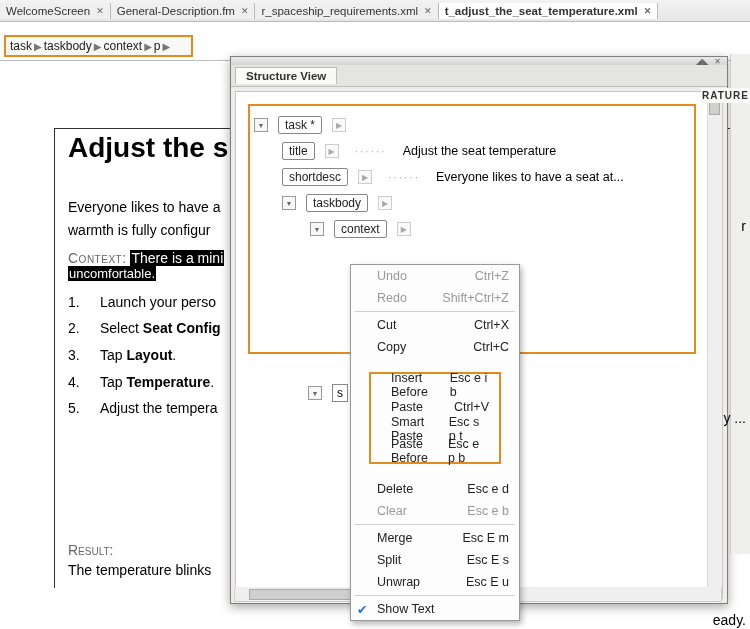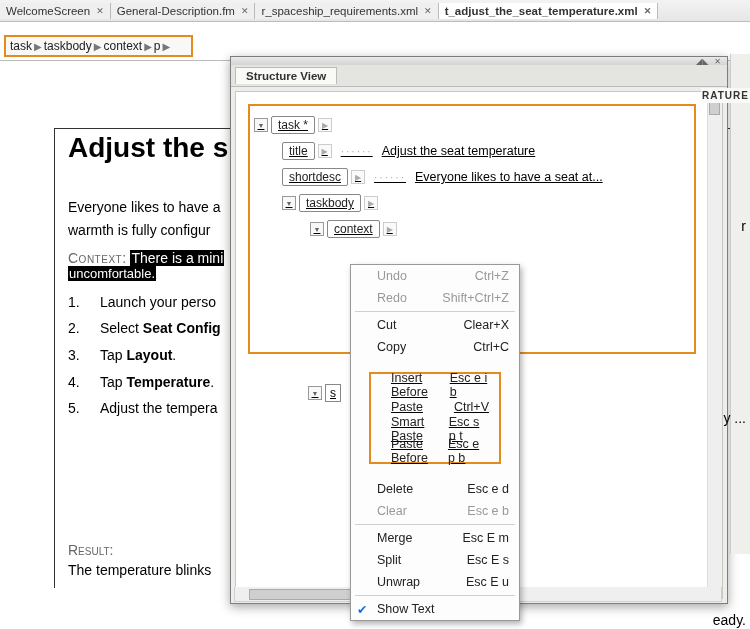--- a/index.html
+++ b/index.html
@@ -32,35 +32,35 @@
 
   
   .panel { position: absolute; left: 230px; top: 56px; width: 498px; height: 548px; background: #eeede9; border: 1px solid #7d7d7d; box-shadow: 0 3px 10px rgba(0,0,0,.35); }
   .panel-chrome { height: 8px; background: linear-gradient(#e9e9e9,#d4d4d4); display:flex; justify-content:flex-end; gap:6px; padding:0 6px; align-items:center; font-size:8px; color:#666;}
   .panel-tabrow { display:flex; align-items:center; height:22px; background:#e4e4e0; border-bottom:1px solid #bbb; font-size:11.5px; }
   .panel-tab { background:#f9f9f6; border:1px solid #bbb; border-bottom:none; padding:2px 10px; margin-left:4px; font-weight:600; color:#333;}
   .panel-body { position:relative; background:#fff; margin:4px; height:508px; border:1px solid #c7c7c3; overflow:hidden;}
   .panel-body .scroll { position:absolute; right:0; top:0; bottom:0; width:15px; background:#efefef; border-left:1px solid #dcdcdc;}
   .panel-body .scroll .thumb{ position:absolute; top:3px; right:2px; width:11px; height:20px; background:#cfcfcf; border:1px solid #aaa;}
   .treebox { position:absolute; left:12px; top:12px; right:26px; height:250px; border:2px solid #e38c1e; padding:6px 6px 6px 4px;}
-  .node { display:flex; align-items:center; gap:3px; height:26px; font-size:12.5px;text-decoration:underline; }
+  .node { display:flex; align-items:center; gap:10px; height:26px; font-size:12.5px; }
   .box { border:1px solid #888; border-radius:2px; padding:0 6px; height:18px; display:flex; align-items:center; font-size:12px; color:#222;}
   .tw { width:14px; height:14px; display:inline-flex; align-items:center; justify-content:center; border:1px solid #999; color:#666; font-size:7px; background:#f8f8f8;}
   .play { width:14px; height:14px; display:inline-flex; align-items:center; justify-content:center; color:#aaa; font-size:8px; border:1px solid #ccc; background:#fafafa;}
   .dots { color:#aaa; letter-spacing:2px; font-size:10px; padding:0 6px;}
   .node .text { font-size:12.5px; }
   .ind1 { margin-left:28px; } .ind2 { margin-left:56px; }
   .sbox { border:1px solid #888; padding:0 4px; height:18px; display:flex; align-items:center; font-size:12px;}
 
   
   .menu { position:absolute; left:579px; top:264px; width:170px; background:#fdfdfd; border:1px solid #999; box-shadow:2px 3px 6px rgba(0,0,0,.3); font-size:12.5px; z-index:50;}
   .mi { display:flex; justify-content:space-between; align-items:center; height:22px; padding:0 10px 0 26px; color:#222;}
   .mi.dis { color:#999; }
   .sep { height:1px; background:#d0d0d0; margin:2px 4px; }
-  .grp { padding:12px;text-decoration:underline; }
+  .grp { padding:12px; }
   .grpbox { margin:2px 6px; border:2px solid #e38c1e; }
   .grpbox .mi { padding-left:20px;}
   .mi.last { position:relative; }
   .mi.last .chk { position:absolute; left:6px; color:#1a6fd6;}
 
   .edgecol { position:absolute; right:0; top:54px; width:20px; height:500px; background:#efefec; border-left:1px solid #ccc;}
   .edgetxt { position:absolute; right:0; top:88px; font-size:10px; font-weight:700; color:#333; background:#f9f9f7; padding:2px 1px; letter-spacing:1px;}
   .hsbar { position:absolute; left:234px; bottom:27px; width:488px; height:15px; background:#efefef; border:1px solid #cfcfcf; border-top:none;}
   .hs-thumb{position:absolute; left:14px; top:2px; height:11px; width:250px; background:#cfcfcf; border:1px solid #aaa;}
 </style>
@@ -197,21 +197,21 @@
       <span>Undo</span>
       <span>Ctrl+Z</span>
     </div>
   <div class="mi dis">
       <span>Redo</span>
       <span>Shift+Ctrl+Z</span>
     </div>
   <div class="sep"></div>
   <div class="mi">
       <span>Cut</span>
-      <span>Clear+X</span>
+      <span>Ctrl+X</span>
     </div>
   <div class="mi">
       <span>Copy</span>
       <span>Ctrl+C</span>
     </div>
   <div class="grp">
     <div class="grpbox">
       <div class="mi">
           <span>Insert Before</span>
           <span>Esc e i b</span>

